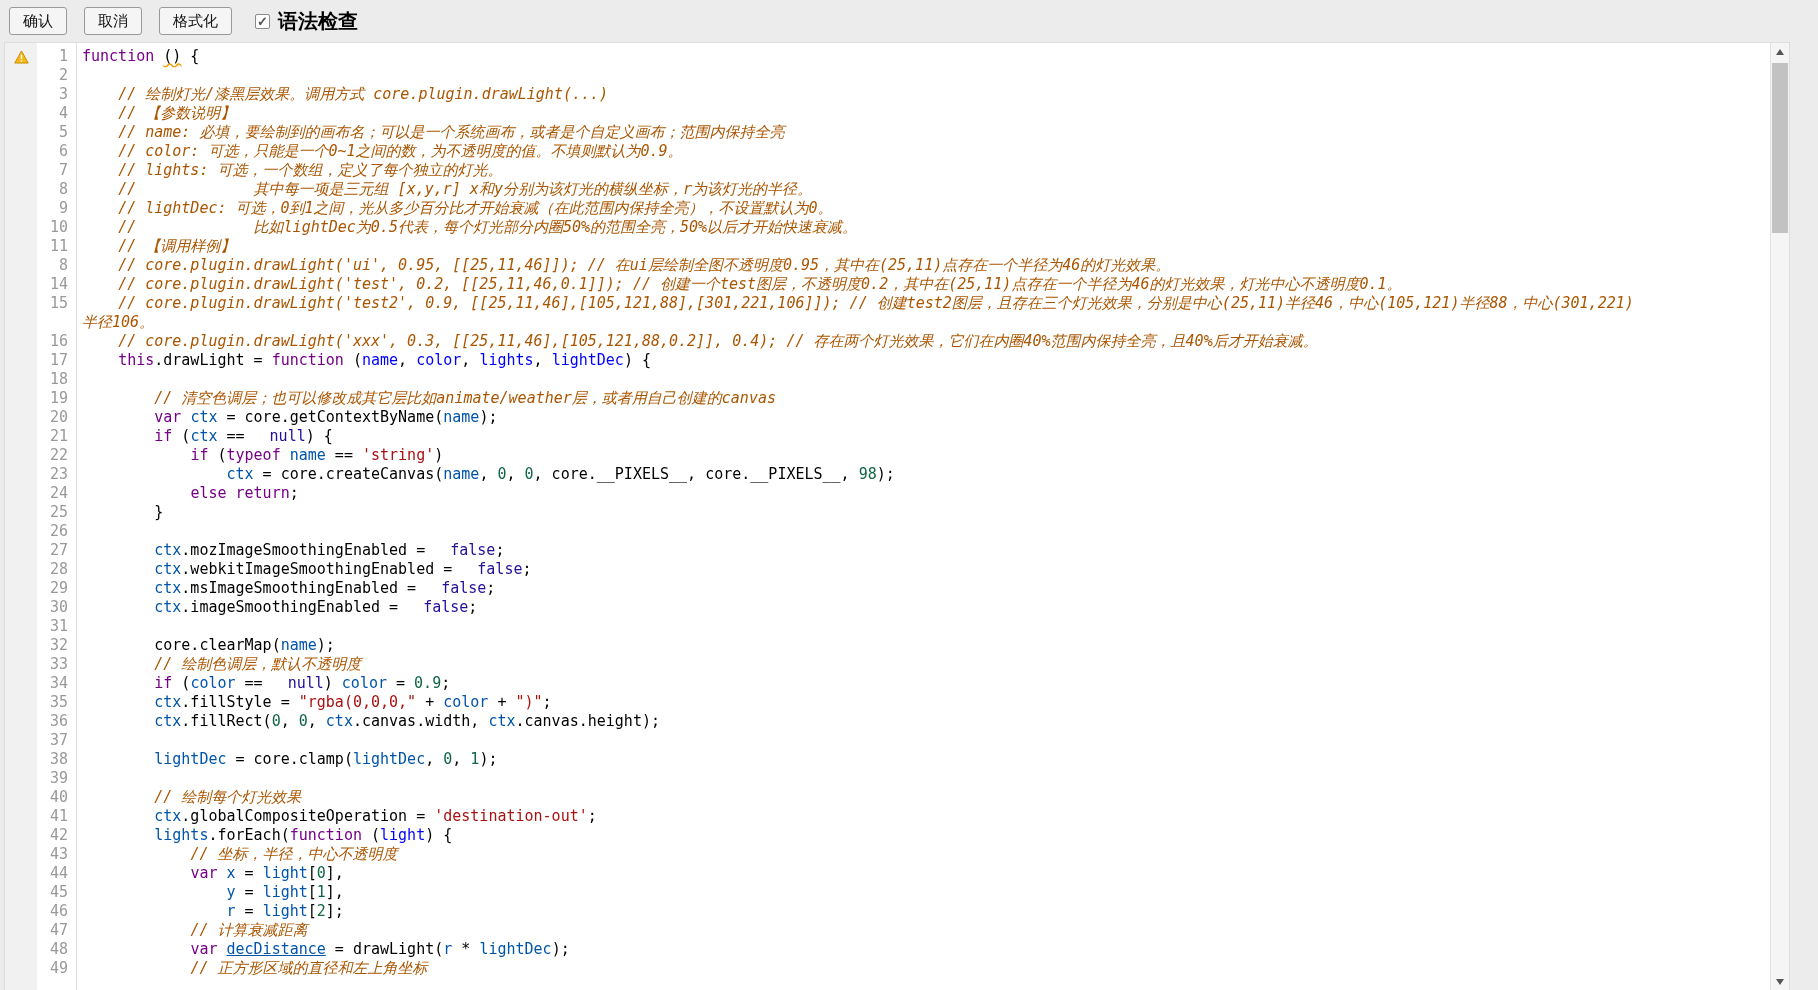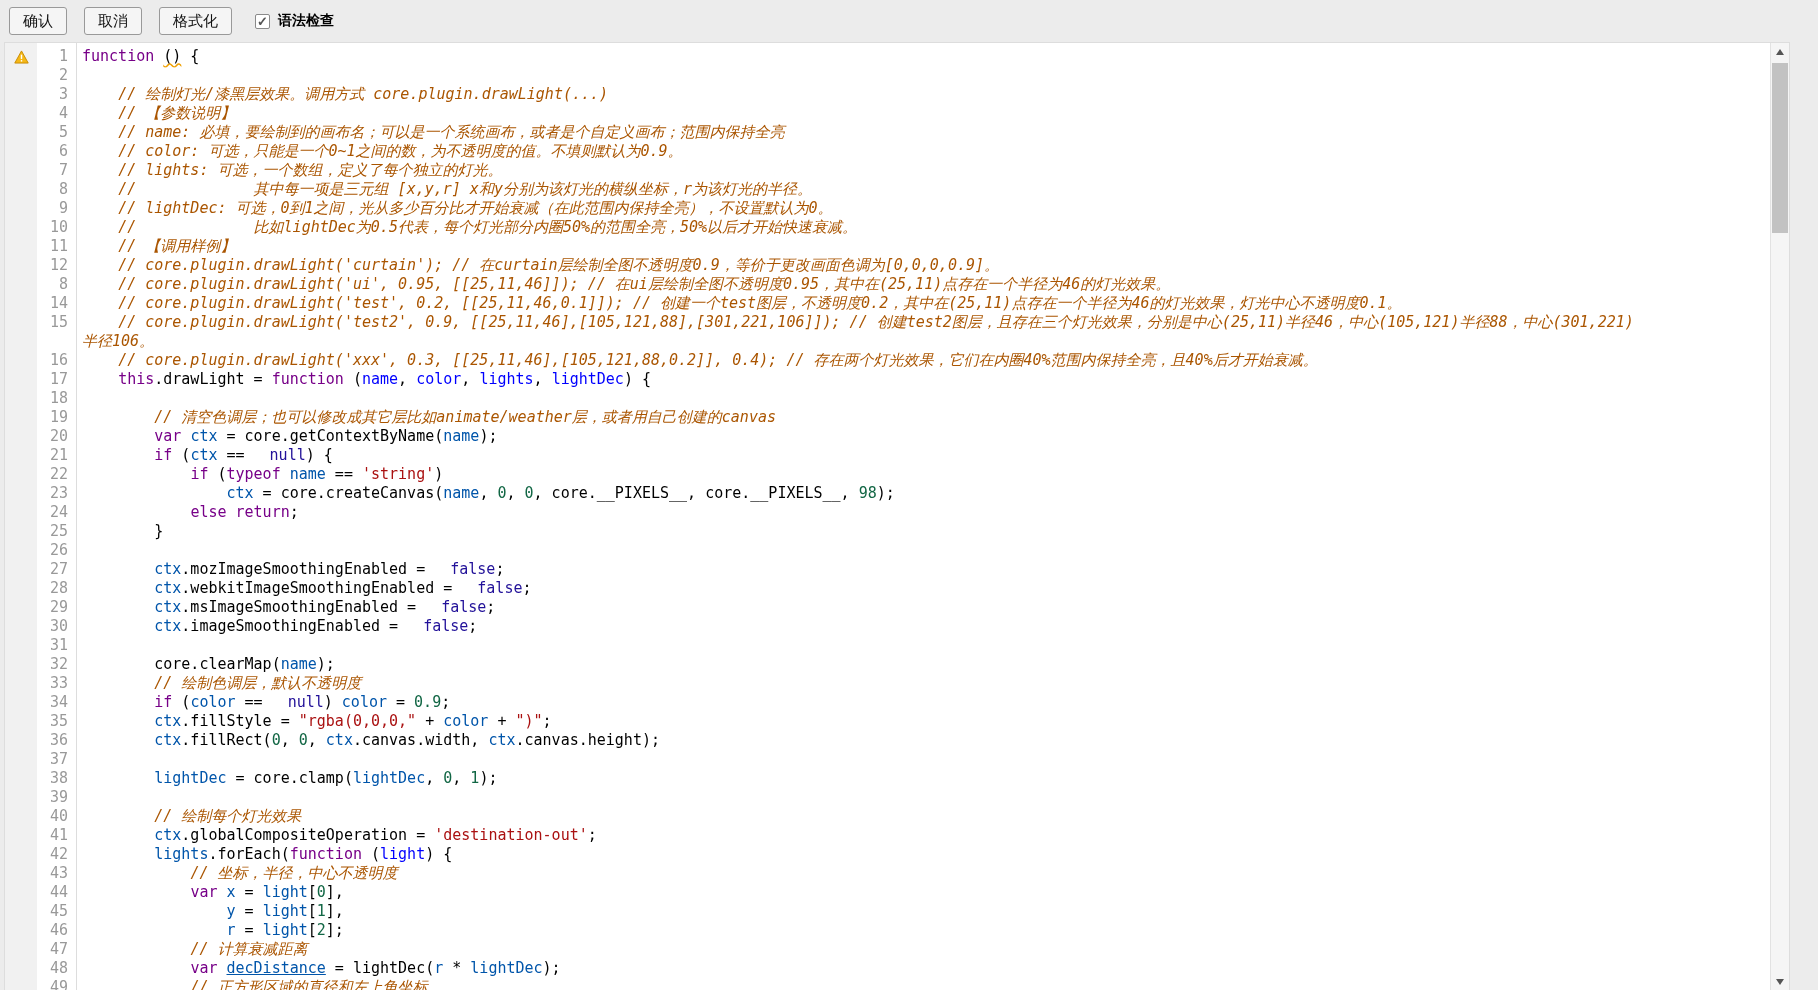--- a/index.html
+++ b/index.html
@@ -7,21 +7,21 @@
   
   .toolbar{position:absolute;left:0;top:0;width:1466px;height:42px;
     display:flex;align-items:center;padding-left:9px;box-sizing:border-box;gap:17px;}
   .tb-btn{font-family:"Liberation Sans",sans-serif;font-size:15px;color:#111;
     background:#f5f5f5;border:1px solid #999;border-radius:3px;
     padding:4px 13px;line-height:1.2;cursor:pointer;}
   .chk-wrap{display:flex;align-items:center;gap:8px;margin-left:6px;}
   .checkbox{width:15px;height:15px;border:1px solid #8a8a8a;background:#fff;
     display:inline-flex;align-items:center;justify-content:center;
     font-size:13px;font-weight:bold;color:#555;box-sizing:border-box;border-radius:2px;}
-  .chk-label{font-size:14px;font-weight:bold;color:#000;}
+  .chk-label{font-size:20px;font-weight:bold;color:#000;}
   
   .editor{position:absolute;left:4px;top:42px;right:28px;bottom:0;background:#fff;
     border:1px solid #ddd;border-bottom:none;box-sizing:border-box;overflow:hidden;}
   .lines{position:absolute;left:0;top:0;right:19px;bottom:0;padding-top:4px;
     font-family:"DejaVu Sans Mono","Liberation Mono",monospace;font-size:15px;line-height:19px;
     background:linear-gradient(to right,#f1f1f1 0,#f1f1f1 32px,#fff 32px,#fff 71px,#ddd 71px,#ddd 72px,#fff 72px);
     overflow:hidden;}
   .line-row{display:flex;align-items:stretch;min-height:19px;}
   .gutter-marker{width:32px;flex:0 0 32px;display:flex;align-items:center;justify-content:center;}
   .line-number{width:40px;flex:0 0 40px;text-align:right;padding-right:9px;
@@ -121,25 +121,20 @@
         <div class="line-number">10</div>
         <div class="code-line"><span class="t-c">    //             比如lightDec为0.5代表，每个灯光部分内圈50%的范围全亮，50%以后才开始快速衰减。</span></div>
       </div>
       <div class="line-row">
         <div class="gutter-marker"></div>
         <div class="line-number">11</div>
         <div class="code-line"><span class="t-c">    // 【调用样例】</span></div>
       </div>
       <div class="line-row">
         <div class="gutter-marker"></div>
-        <div class="line-number">12</div>
-        <div class="code-line"><span class="t-c">    // core.plugin.drawLight('curtain'); // 在curtain层绘制全图不透明度0.9，等价于更改画面色调为[0,0,0,0.9]。</span></div>
-      </div>
-      <div class="line-row">
-        <div class="gutter-marker"></div>
         <div class="line-number">8</div>
         <div class="code-line"><span class="t-c">    // core.plugin.drawLight('ui', 0.95, [[25,11,46]]); // 在ui层绘制全图不透明度0.95，其中在(25,11)点存在一个半径为46的灯光效果。</span></div>
       </div>
       <div class="line-row">
         <div class="gutter-marker"></div>
         <div class="line-number">14</div>
         <div class="code-line"><span class="t-c">    // core.plugin.drawLight('test', 0.2, [[25,11,46,0.1]]); // 创建一个test图层，不透明度0.2，其中在(25,11)点存在一个半径为46的灯光效果，灯光中心不透明度0.1。</span></div>
       </div>
       <div class="line-row">
         <div class="gutter-marker"></div>
@@ -303,21 +298,21 @@
         <div class="code-line"><span class="t-p">                </span><span class="t-v">r</span><span class="t-p"> = </span><span class="t-v">light</span><span class="t-p">[</span><span class="t-n">2</span><span class="t-p">];</span></div>
       </div>
       <div class="line-row">
         <div class="gutter-marker"></div>
         <div class="line-number">47</div>
         <div class="code-line"><span class="t-c">            // 计算衰减距离</span></div>
       </div>
       <div class="line-row">
         <div class="gutter-marker"></div>
         <div class="line-number">48</div>
-        <div class="code-line"><span class="t-p">            </span><span class="t-k">var</span><span class="t-p"> </span><span class="t-v t-u">decDistance</span><span class="t-p"> = lightDec(</span><span class="t-v">r</span><span class="t-p"> * </span><span class="t-v">lightDec</span><span class="t-p">);</span></div>
+        <div class="code-line"><span class="t-p">            </span><span class="t-k">var</span><span class="t-p"> </span><span class="t-v t-u">decDistance</span><span class="t-p"> = drawLight(</span><span class="t-v">r</span><span class="t-p"> * </span><span class="t-v">lightDec</span><span class="t-p">);</span></div>
       </div>
       <div class="line-row">
         <div class="gutter-marker"></div>
         <div class="line-number">49</div>
         <div class="code-line"><span class="t-c">            // 正方形区域的直径和左上角坐标</span></div>
       </div>
     </div>
   <div class="vscrollbar">
     <div class="sb-btn up">
       <span class="arrow up"></span>

